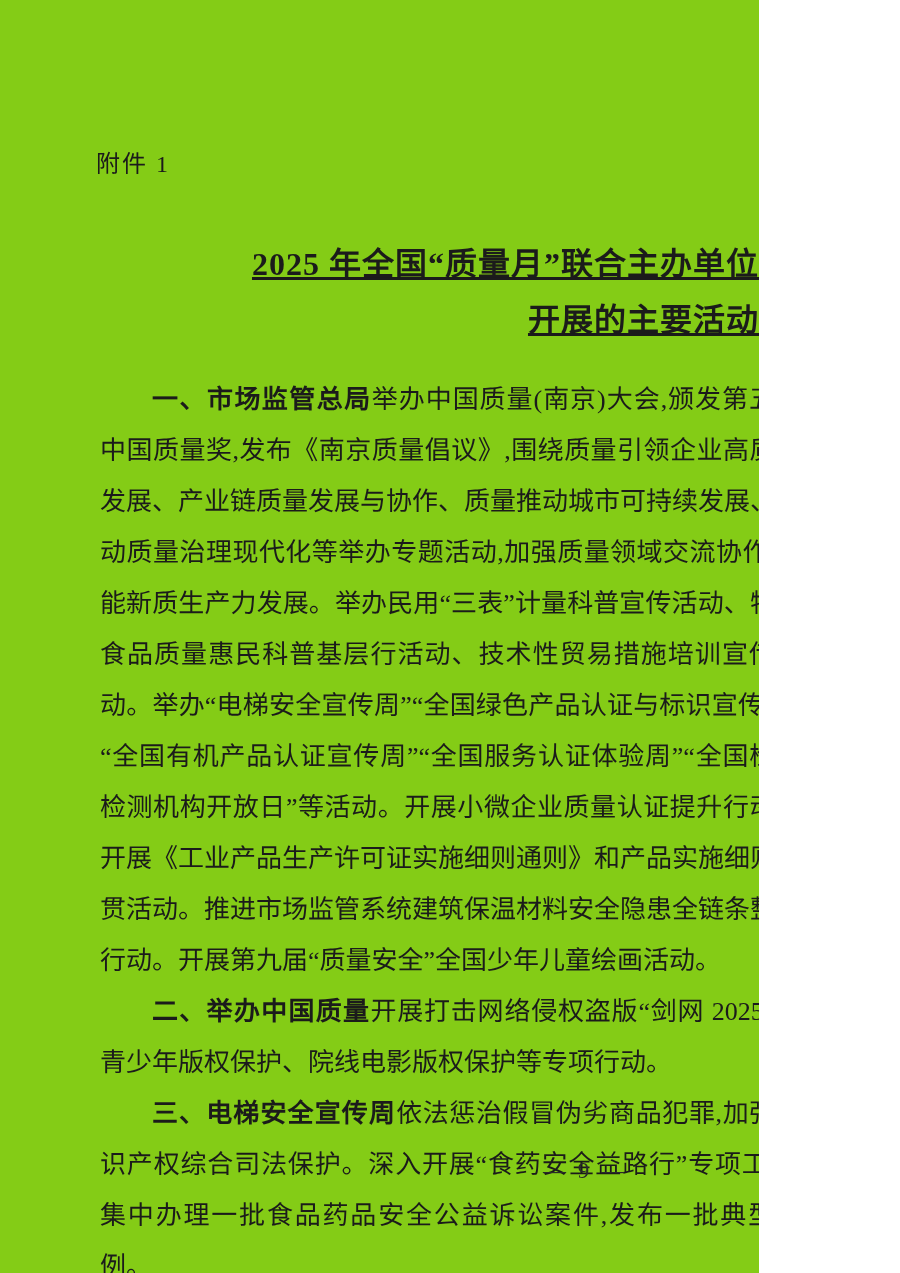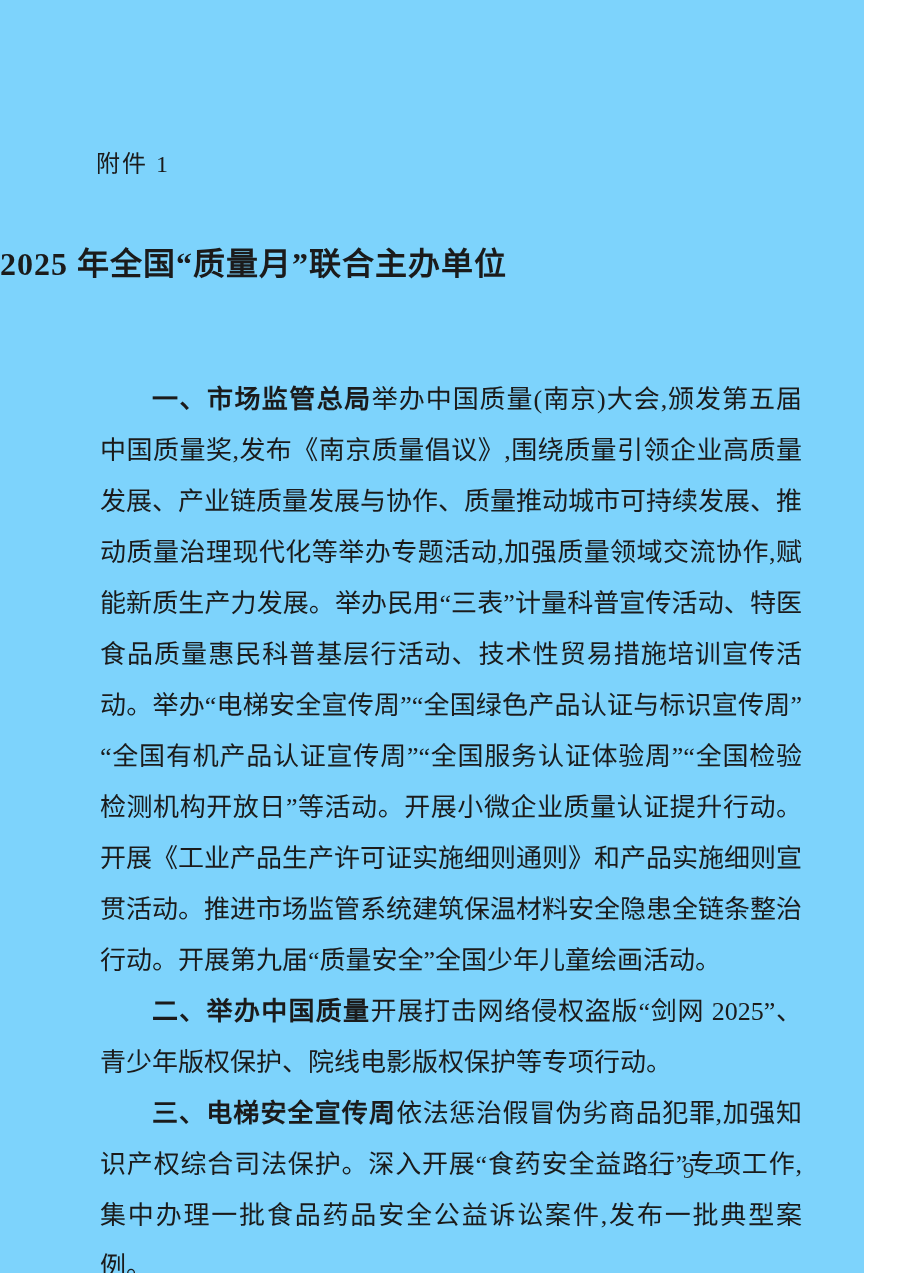--- a/index.html
+++ b/index.html
@@ -2,45 +2,46 @@
 <html lang="zh-CN"><head>
 <meta charset="utf-8">
 <style>
   html, body {
     margin: 0;
     padding: 0;
     background: #ffffff;
   }
   .page {
     position: relative;
-    width: 864px;
+    width: 759px;
     height: 1273px;
-    background: #7dd3fc;
+    background: #84cc16;
     color: #1b1b1b;
     font-family: "Liberation Serif", "DejaVu Serif", serif;
     overflow: hidden;
   }
   .attachment-label {
     position: absolute;
     top: 144px;
     left: 96px;
     font-size: 24px;
     letter-spacing: 2px;
   }
   .doc-title {
     position: absolute;
     top: 236px;
     left: 0;
     right: 0;
     margin: 0;
-    text-align: left;
+    text-align: right;
     font-size: 32px;
     font-weight: 700;
     line-height: 56px;
     letter-spacing: 1px;
+    text-decoration: underline;
   }
   .doc-title .title-line {
     display: block;
   }
   .doc-body {
     position: absolute;
     top: 374px;
     left: 100px;
     width: 702px;
     font-size: 26px;
@@ -68,20 +69,21 @@
 </style>
 </head>
 <body>
 
 <div class="page">
 
   <div class="attachment-label">附件 1</div>
 
   <h1 class="doc-title">
     <span class="title-line">2025 年全国“质量月”联合主办单位</span>
+    <span class="title-line">开展的主要活动</span>
   </h1>
 
   <div class="doc-body">
     <p>
       <span class="para-lead">一、市场监管总局</span><span>举办中国质量(南京)大会,颁发第五届中国质量奖,发布《南京质量倡议》,围绕质量引领企业高质量发展、产业链质量发展与协作、质量推动城市可持续发展、推动质量治理现代化等举办专题活动,加强质量领域交流协作,赋能新质生产力发展。举办民用“三表”计量科普宣传活动、特医食品质量惠民科普基层行活动、技术性贸易措施培训宣传活动。举办“电梯安全宣传周”“全国绿色产品认证与标识宣传周”“全国有机产品认证宣传周”“全国服务认证体验周”“全国检验检测机构开放日”等活动。开展小微企业质量认证提升行动。开展《工业产品生产许可证实施细则通则》和产品实施细则宣贯活动。推进市场监管系统建筑保温材料安全隐患全链条整治行动。开展第九届“质量安全”全国少年儿童绘画活动。</span>
     </p>
     <p>
       <span class="para-lead">二、举办中国质量</span><span>开展打击网络侵权盗版“剑网 2025”、青少年版权保护、院线电影版权保护等专项行动。</span>
     </p>
     <p>

